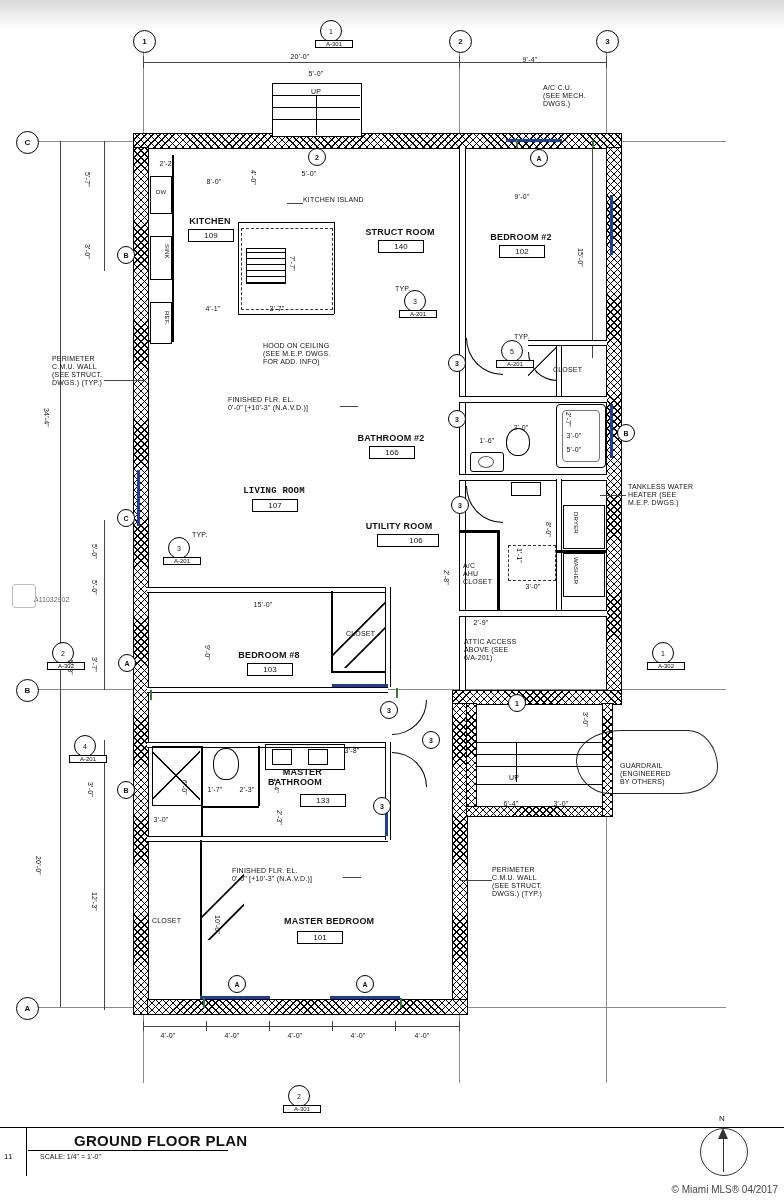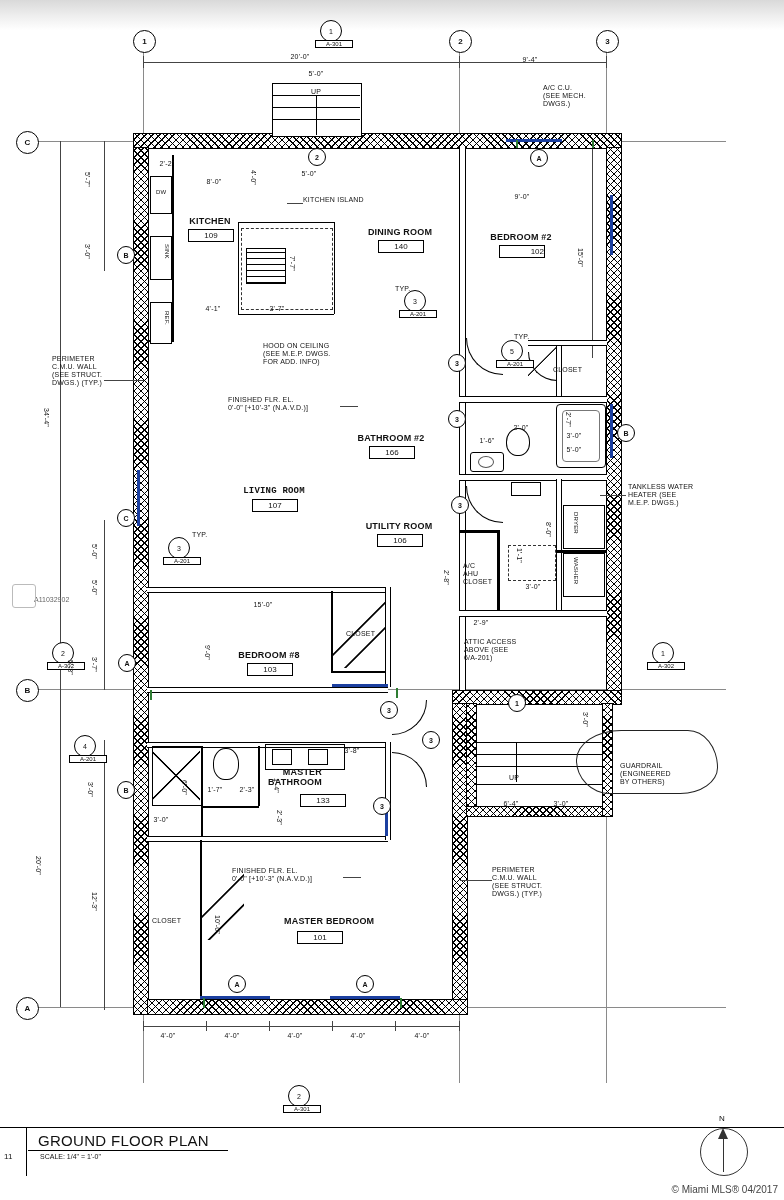--- a/index.html
+++ b/index.html
@@ -50,21 +50,21 @@
           repeating-linear-gradient(45deg,#000 0 1px,transparent 1px 5px),
           repeating-linear-gradient(-45deg,#000 0 1px,transparent 1px 5px),
           #fff;}
   .wallp{position:absolute;background:#fff;border:1px solid #000;}
 
   
   .north{position:absolute;border:1px solid #333;border-radius:50%;}
 
   .wm{position:absolute;font-size:7px;color:#666;}
   .credit{position:absolute;right:6px;bottom:5px;font-size:10px;color:#444;}
-  .title{position:absolute;font-size:15px;font-weight:normal;letter-spacing:.3px;}
+  .title{position:absolute;font-size:15px;font-weight:bold;letter-spacing:.3px;margin-left:36px;}
   .scale{position:absolute;font-size:7px;}
   .sep{position:absolute;background:#000;height:1px;}
 </style>
 </head>
 <body>
 
 <div class="plan">
   <div class="scan-top"></div>
 
   <div class="ln v gry" style="left:143px;top:48px;height:1035px;"></div>
@@ -270,31 +270,31 @@
 
   <div class="txt" style="left:514px;top:333px;">TYP.</div>
   <div class="tag" style="left:501px;top:340px;">
       <span>5</span>
     </div>
   <div class="tagb" style="left:496px;top:360px;width:32px;"><span>A-201</span></div>
 
   <div class="txt b t9 c" style="left:210px;top:216px;">KITCHEN</div>
   <div class="rbox" style="left:188px;top:229px;width:44px;">109</div>
 
-  <div class="txt b t9 c" style="left:400px;top:227px;">DINING ROOM</div>
+  <div class="txt b t9 c" style="left:400px;top:227px;">STRUCT ROOM</div>
   <div class="rbox" style="left:378px;top:240px;width:44px;">140</div>
 
   <div class="txt b t9 c" style="left:521px;top:232px;">BEDROOM #2</div>
-  <div class="rbox" style="left:499px;top:245px;width:44px;text-align:right;">102</div>
+  <div class="rbox" style="left:499px;top:245px;width:44px;">102</div>
 
   <div class="txt b t9 c" style="left:391px;top:433px;">BATHROOM #2</div>
   <div class="rbox" style="left:369px;top:446px;width:44px;">166</div>
 
   <div class="txt b t9 c" style="left:399px;top:521px;">UTILITY ROOM</div>
-  <div class="rbox" style="left:377px;top:534px;width:44px;">106</div>
+  <div class="rbox" style="left:377px;top:534px;width:44px;padding-left:16px;">106</div>
 
   <div class="txt b t9 c" style="left:274px;top:486px;font-family:Liberation Mono, monospace;">LIVING ROOM</div>
   <div class="rbox" style="left:252px;top:499px;width:44px;">107</div>
 
   <div class="txt b t9 c" style="left:269px;top:650px;">BEDROOM #8</div>
   <div class="rbox" style="left:247px;top:663px;width:44px;">103</div>
 
   <div class="txt b t9 c" style="left:322px;top:767px;white-space:pre-line;width:70px;margin-left:-35px;text-align:right;transform:none;left:287px;">MASTER BATHROOM</div>
   <div class="rbox" style="left:300px;top:794px;width:44px;">133</div>
 

